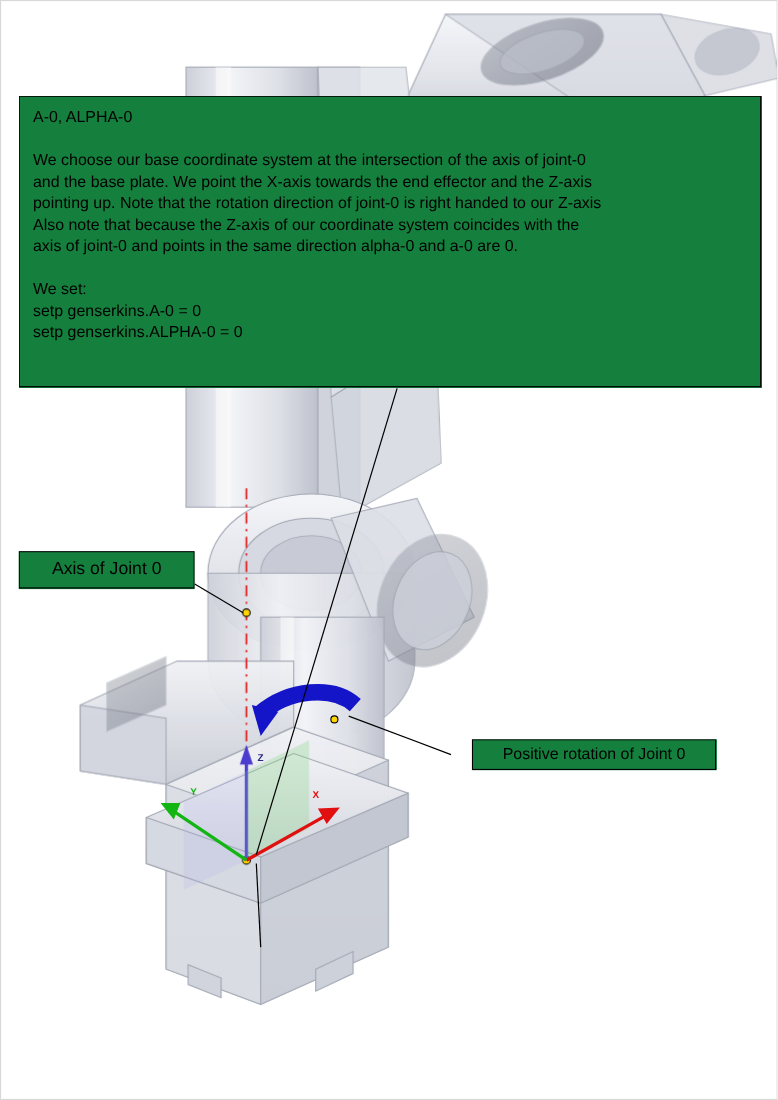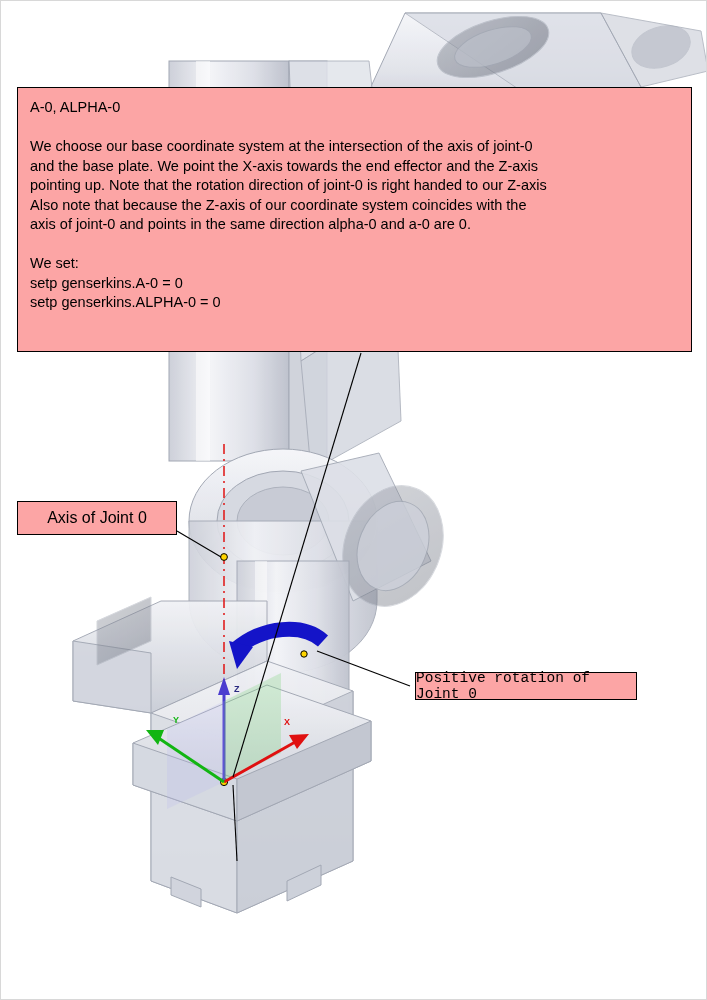--- a/index.html
+++ b/index.html
@@ -19,21 +19,21 @@
   }
   .layer {
     position: absolute;
     left: 0; top: 0;
     width: 707px;
     height: 1000px;
   }
   
   .callout {
     position: absolute;
-    background: #fca5a5;
+    background: #15803d;
     border: 1px solid #000000;
     box-sizing: border-box;
     color: #000000;
   }
   #main-note {
     left: 16px;
     top: 86px;
     width: 675px;
     height: 265px;
     padding: 10px 12px;
@@ -46,29 +46,28 @@
     top: 500px;
     width: 160px;
     height: 34px;
     padding: 0;
     display: flex;
     align-items: center;
     justify-content: center;
     font-size: 16px;
   }
   #label-positive-rotation {
-    left: 414px;
+    left: 428px;
     top: 671px;
     width: 222px;
     height: 28px;
     display: flex;
     align-items: center;
     justify-content: center;
     font-size: 14.5px;
-    font-family: Liberation Mono, monospace;
   }
   
   .axis-letter {
     position: absolute;
     font-size: 9px;
     font-family: "Liberation Sans", sans-serif;
     font-weight: bold;
   }
 </style>
 </head>

